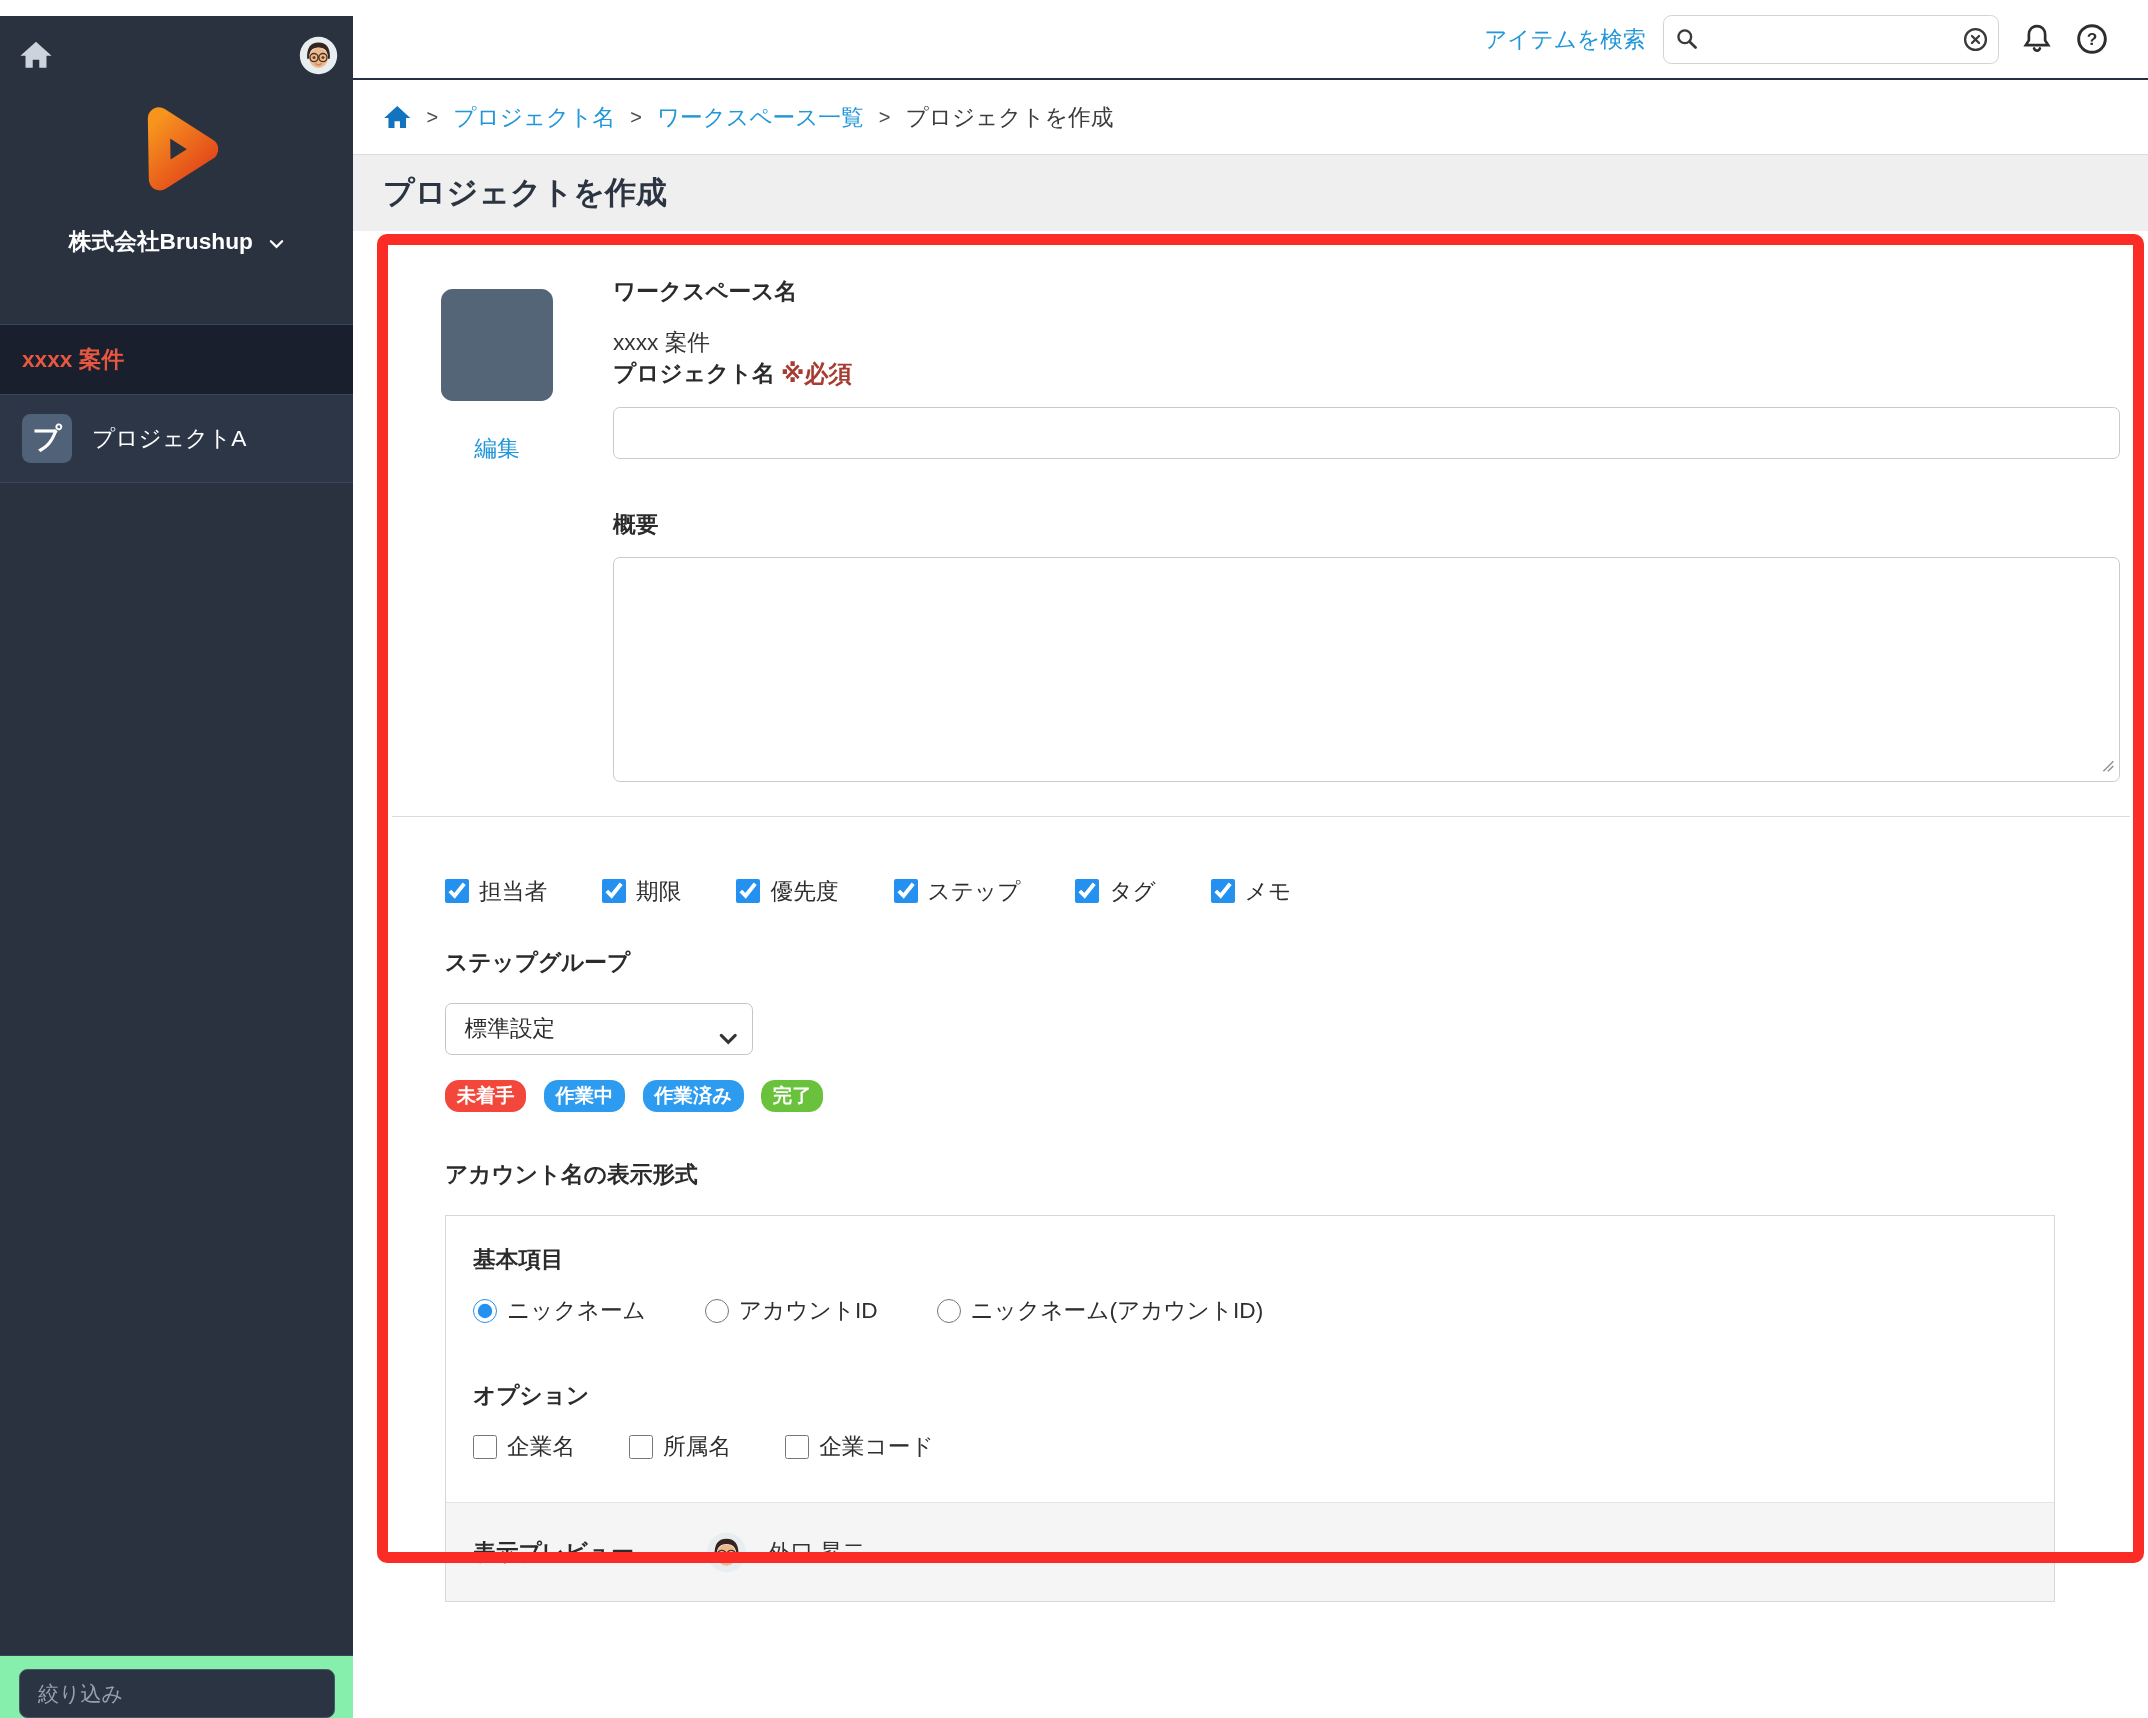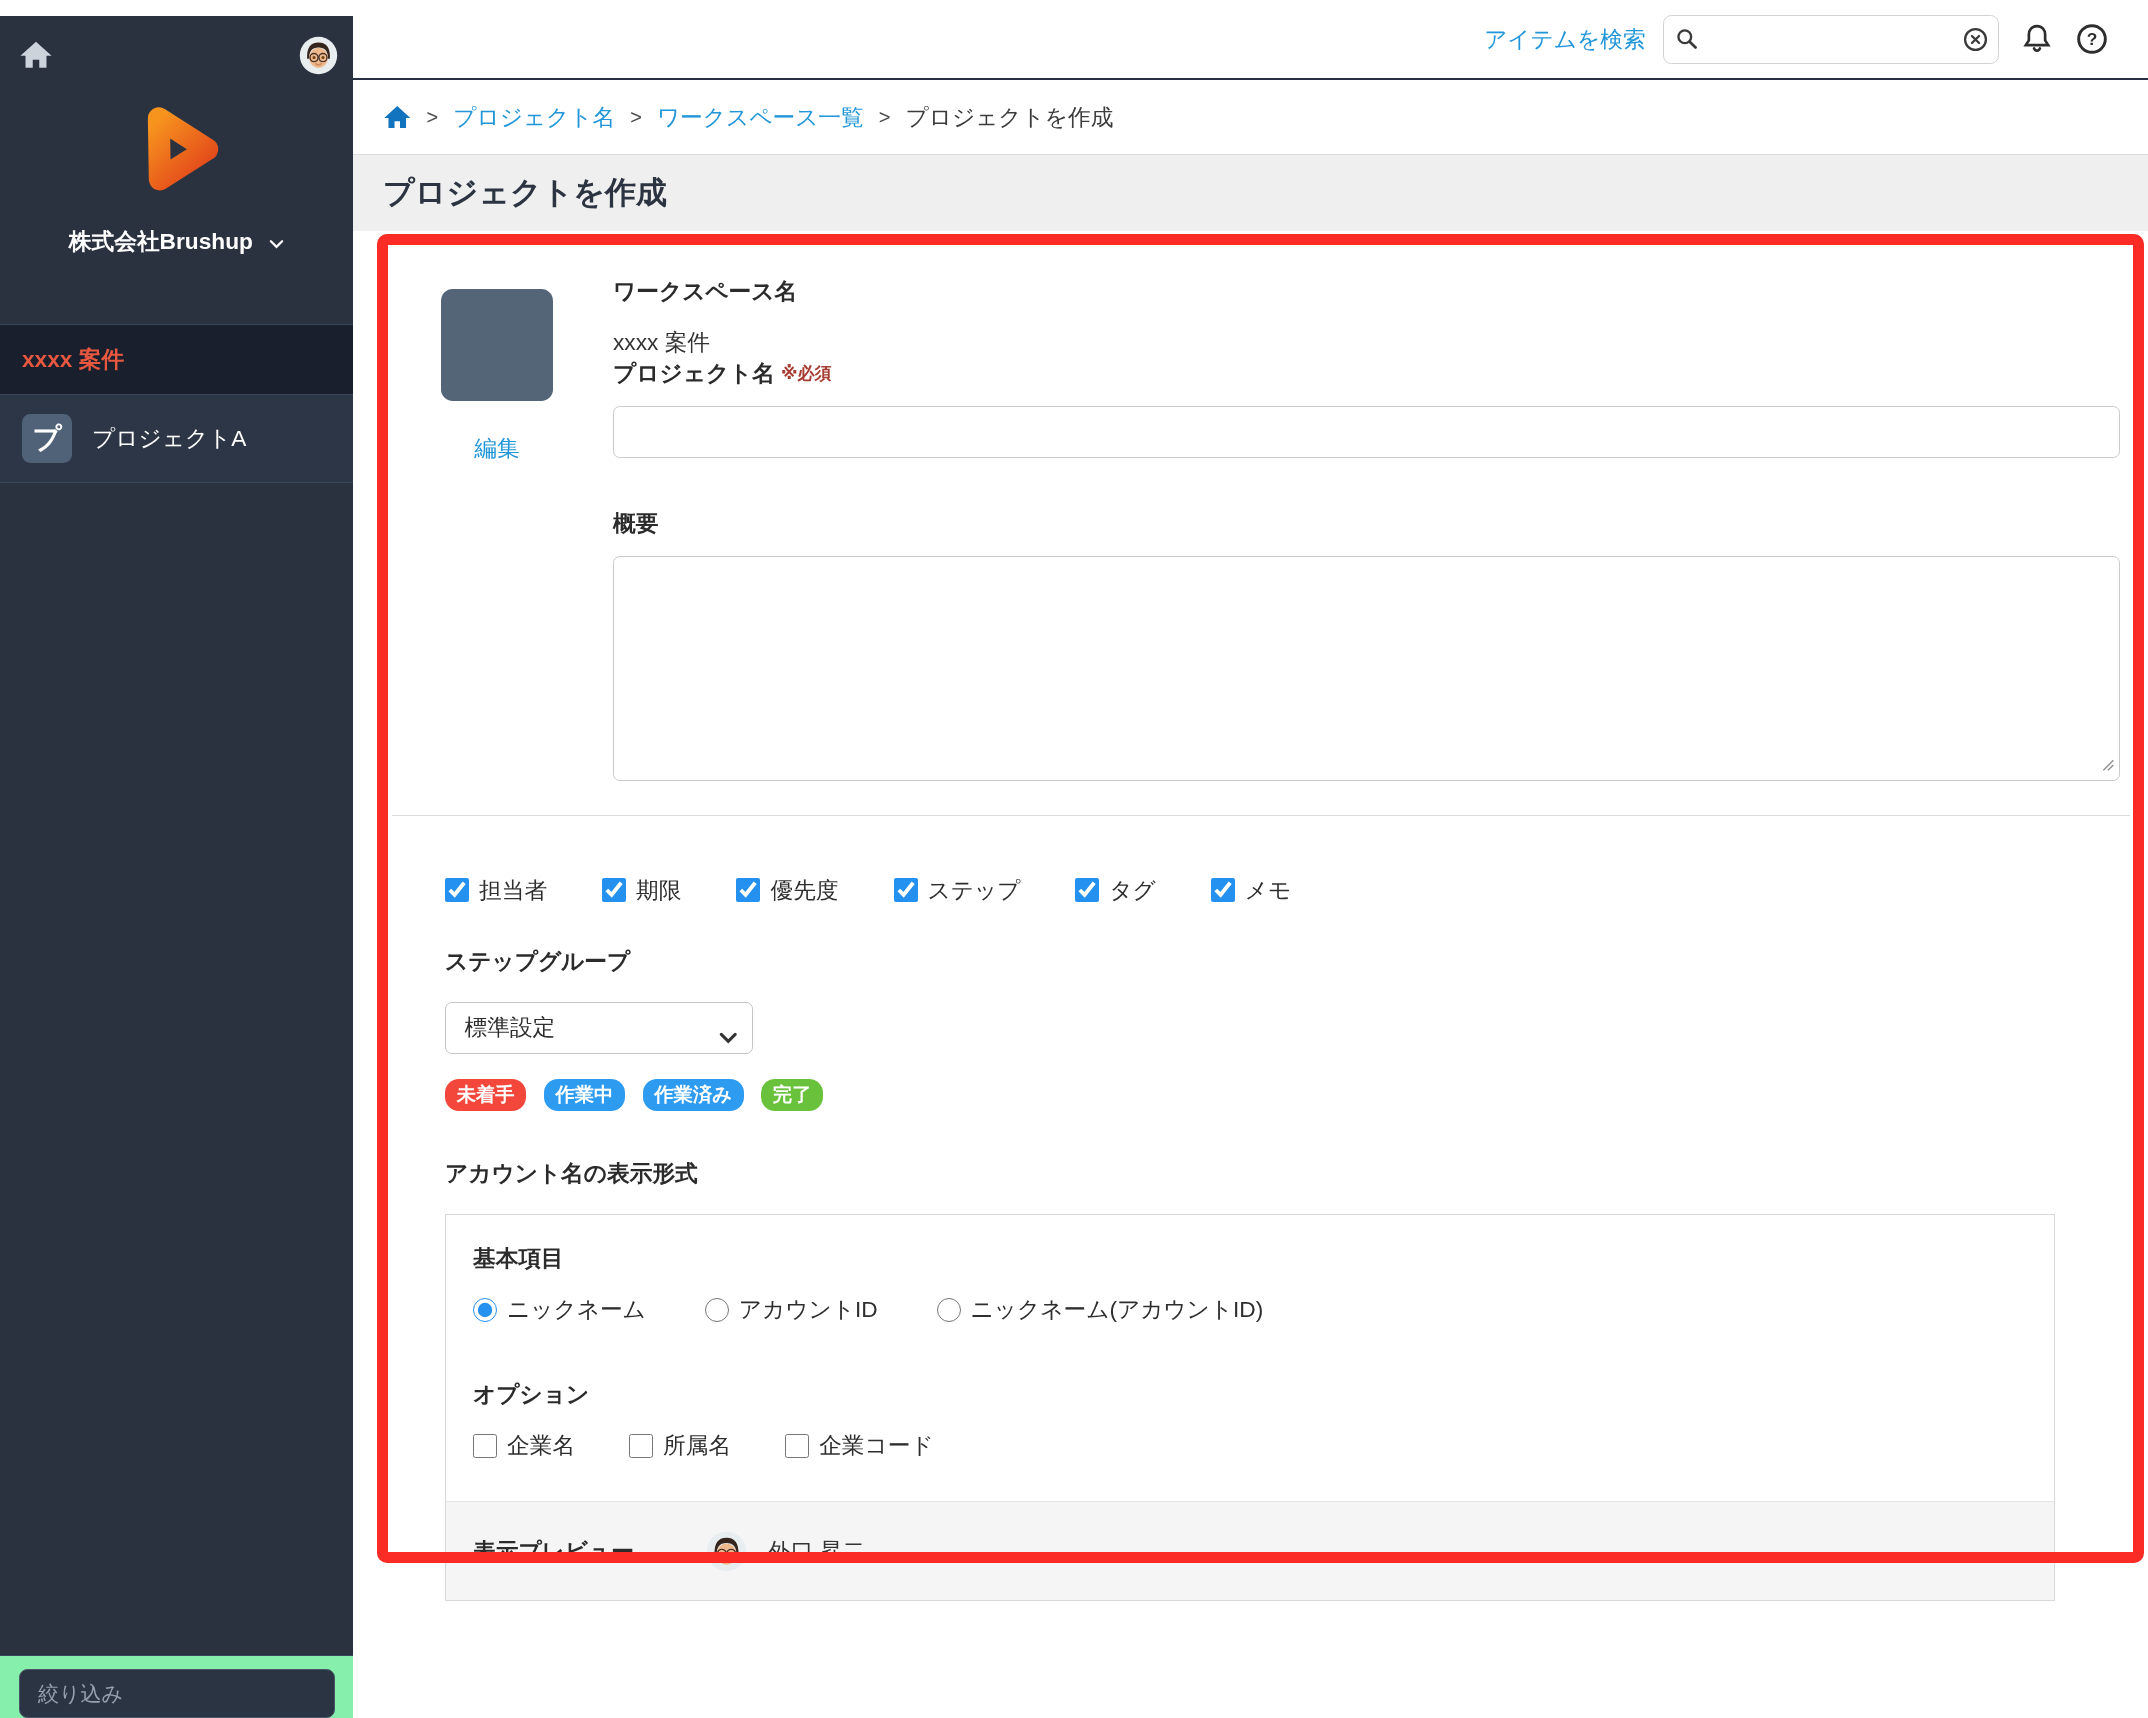--- a/index.html
+++ b/index.html
@@ -46,21 +46,21 @@
 
   
   .form-top { display:flex; padding:58px 28.5px 0 88px; }
   .thumb-col { width:172px; flex:0 0 auto; }
   .ws-thumb { width:112px; height:112px; background:#546577; border-radius:11.7px; }
   .edit-link { display:block; width:112px; text-align:center; margin-top:32px; color:#2196d8; font-size:22.7px; text-decoration:none; cursor:pointer; }
   .fields-col { flex:1; margin-top:-13.4px; }
   .lbl { font-size:22.7px; font-weight:700; color:#2b2b2b; }
   .ws-value { margin-top:20px; font-size:22.7px; color:#333; }
   .pn-row { display:flex; align-items:center; gap:6px; }
-  .required { color:#a63c32; font-size:17px; font-weight:700; }
+  .required { color:#a63c32; font-size:24px; font-weight:700; }
   .txt { margin-top:17px; width:100%; height:52px; border:1.7px solid #cacaca; border-radius:6.7px; font-size:22.7px; padding:0 15px; outline:none; }
   .ov-lbl { margin-top:50px; }
   .ta-wrap { position:relative; margin-top:17px; }
   .ta-wrap textarea { width:100%; height:225px; border:1.7px solid #cacaca; border-radius:6.7px; resize:none; outline:none; font-size:22.7px; padding:10px 15px; font-family:inherit; display:block; }
   .ta-grip { position:absolute; right:4.2px; bottom:5.9px; pointer-events:none; }
 
   .divider { margin:34px 18.5px 0 39px; border:none; border-top:1.7px solid #dcdcdc; }
 
   
   .form-bottom { padding:37px 0 0 92px; }

